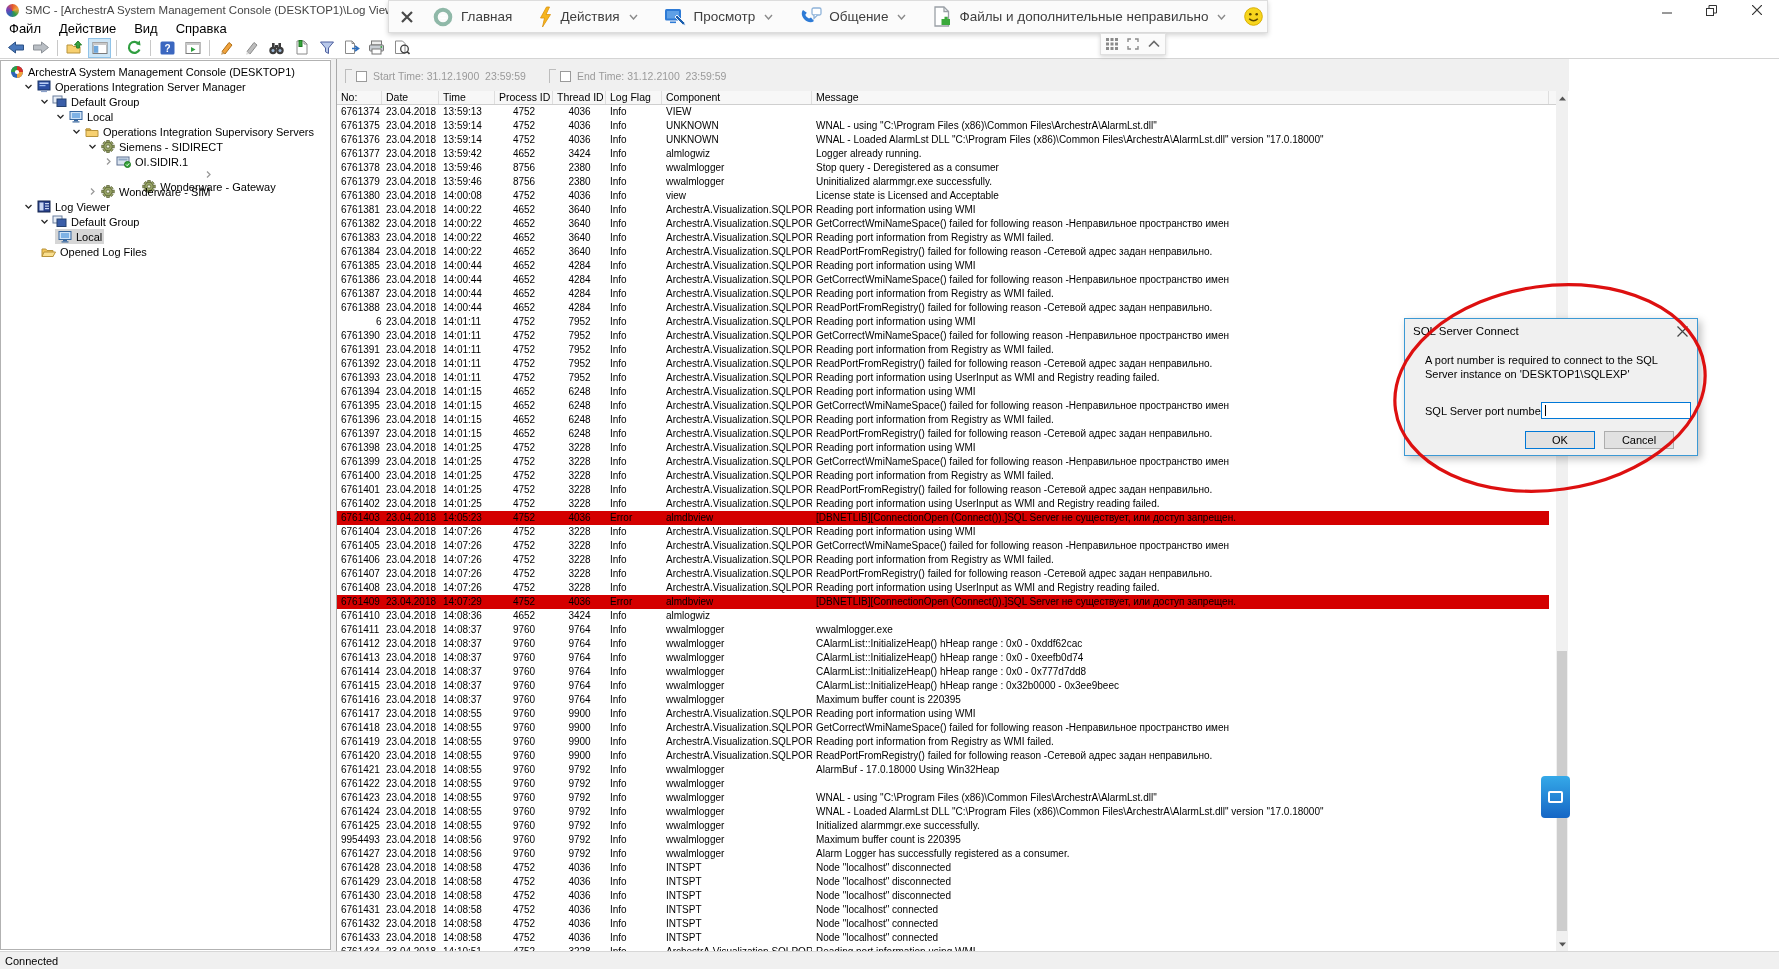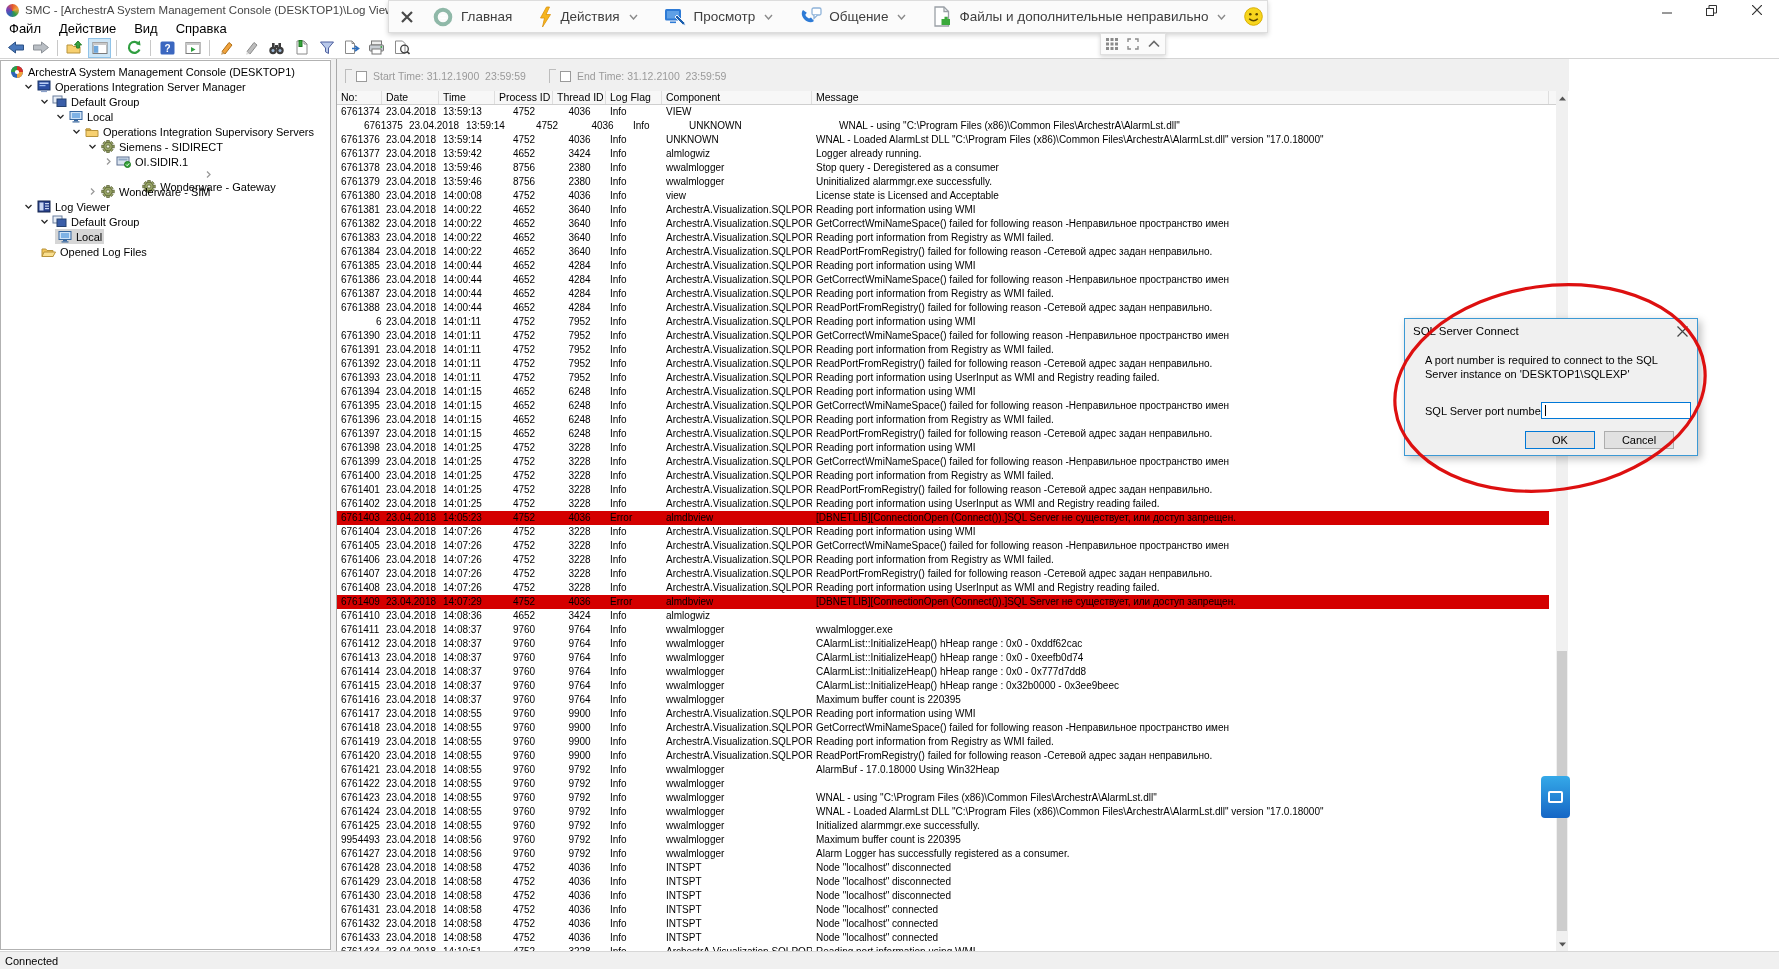--- a/index.html
+++ b/index.html
@@ -514,21 +514,21 @@
           <div class="lv-row">
             <span class="cell" style="width: 45px;">6761374</span>
             <span class="cell" style="width: 57px;">23.04.2018</span>
             <span class="cell" style="width: 56px;">13:59:13</span>
             <span class="cell ctr" style="width: 58px;">4752</span>
             <span class="cell ctr" style="width: 53px;">4036</span>
             <span class="cell" style="width: 56px;">Info</span>
             <span class="cell" style="width: 150px;">VIEW</span>
           </div>
           <div class="lv-row">
-            <span class="cell" style="width: 45px; margin-left: 23px;">6761375</span>
+            <span class="cell" style="width: 45px;">6761375</span>
             <span class="cell" style="width: 57px;">23.04.2018</span>
             <span class="cell" style="width: 56px;">13:59:14</span>
             <span class="cell ctr" style="width: 58px;">4752</span>
             <span class="cell ctr" style="width: 53px;">4036</span>
             <span class="cell" style="width: 56px;">Info</span>
             <span class="cell" style="width: 150px;">UNKNOWN</span>
             <span class="cell" style="width: 737px;">WNAL - using "C:\Program Files (x86)\Common Files\ArchestrA\AlarmLst.dll"</span>
           </div>
           <div class="lv-row">
             <span class="cell" style="width: 45px;">6761376</span>

